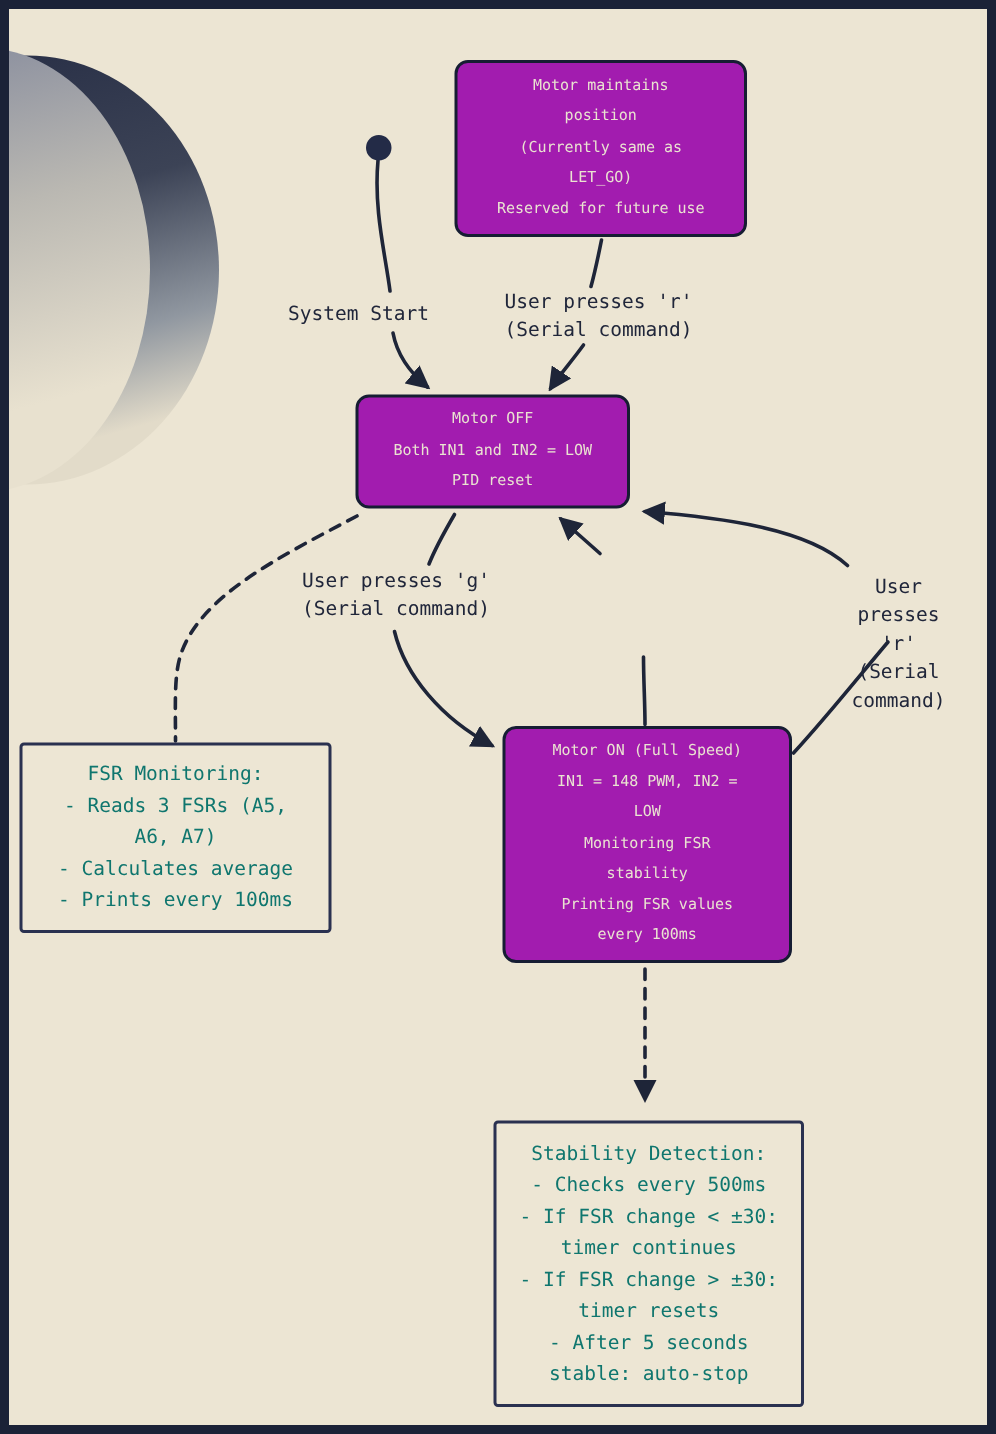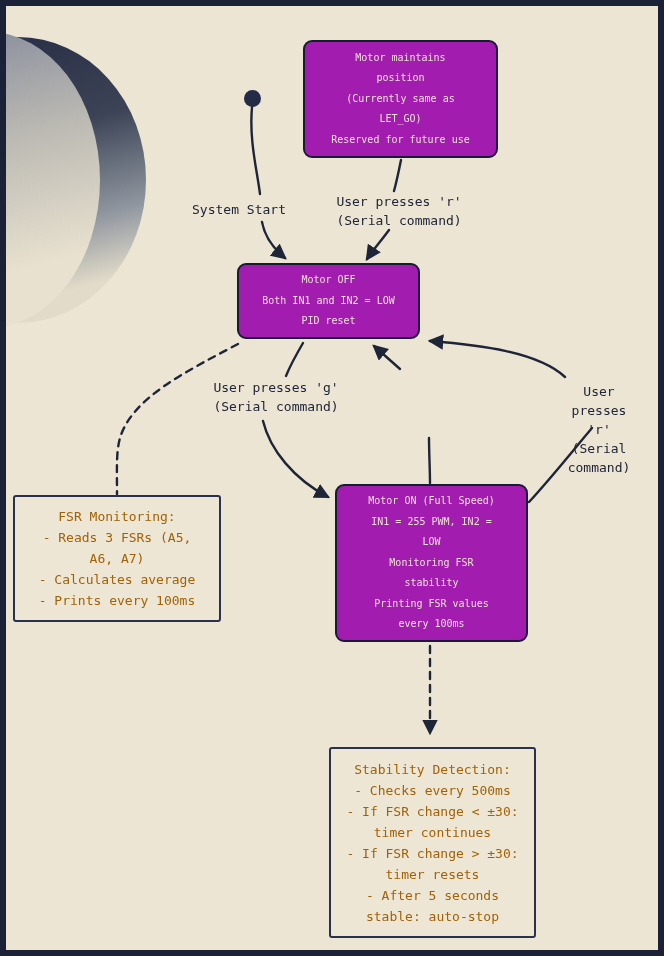--- a/index.html
+++ b/index.html
@@ -28,21 +28,21 @@
     font-size:10px;
     line-height:20.5px;
     text-align:center;
     white-space:pre-line;
     display:flex;align-items:center;justify-content:center;
     z-index:10;
   }
   .note{
     position:absolute;
     background:#ede6d4;
-    color:#a16207;
+    color:#0f766e;
     border:2px solid #2a3150;
     border-radius:3px;
     box-sizing:border-box;
     font-size:13px;
     line-height:21px;
     text-align:center;
     white-space:pre-line;
     display:flex;align-items:center;justify-content:center;
     z-index:10;
   }
@@ -122,21 +122,21 @@
 position
 (Currently same as
 LET_GO)
 Reserved for future use</div>
 
   <div class="node" style="left:237px;top:263px;width:183px;height:76px;padding:4px 6px;">Motor OFF
 Both IN1 and IN2 = LOW
 PID reset</div>
 
   <div class="node" style="left:335px;top:484px;width:193px;height:158px;padding:4px 6px;">Motor ON (Full Speed)
-IN1 = 255 PWM, IN2 =
+IN1 = 148 PWM, IN2 =
 LOW
 Monitoring FSR
 stability
 Printing FSR values
 every 100ms</div>
 
   <div class="note" style="left:13px;top:495px;width:208px;height:127px;padding:6px 8px;">FSR Monitoring:
 - Reads 3 FSRs (A5,
 A6, A7)
 - Calculates average
@@ -149,21 +149,21 @@
 - If FSR change &gt; ±30:
 timer resets
 - After 5 seconds
 stable: auto-stop</div>
 
   <div class="elabel" style="left:239px;top:200px;">System Start</div>
 
   <div class="elabel" style="left:399px;top:192px;">User presses 'r'
 (Serial command)</div>
 
-  <div class="elabel" style="left:276px;top:378px;">User presses 'g'
+  <div class="elabel" style="left:264px;top:378px;">User presses 'g'
 (Serial command)</div>
 
 
   <div class="elabel" style="left:599px;top:382px;">User presses 'r'
 (Serial command)</div>
 
   <div class="frame"></div>
 </div>
 
 </body></html>

